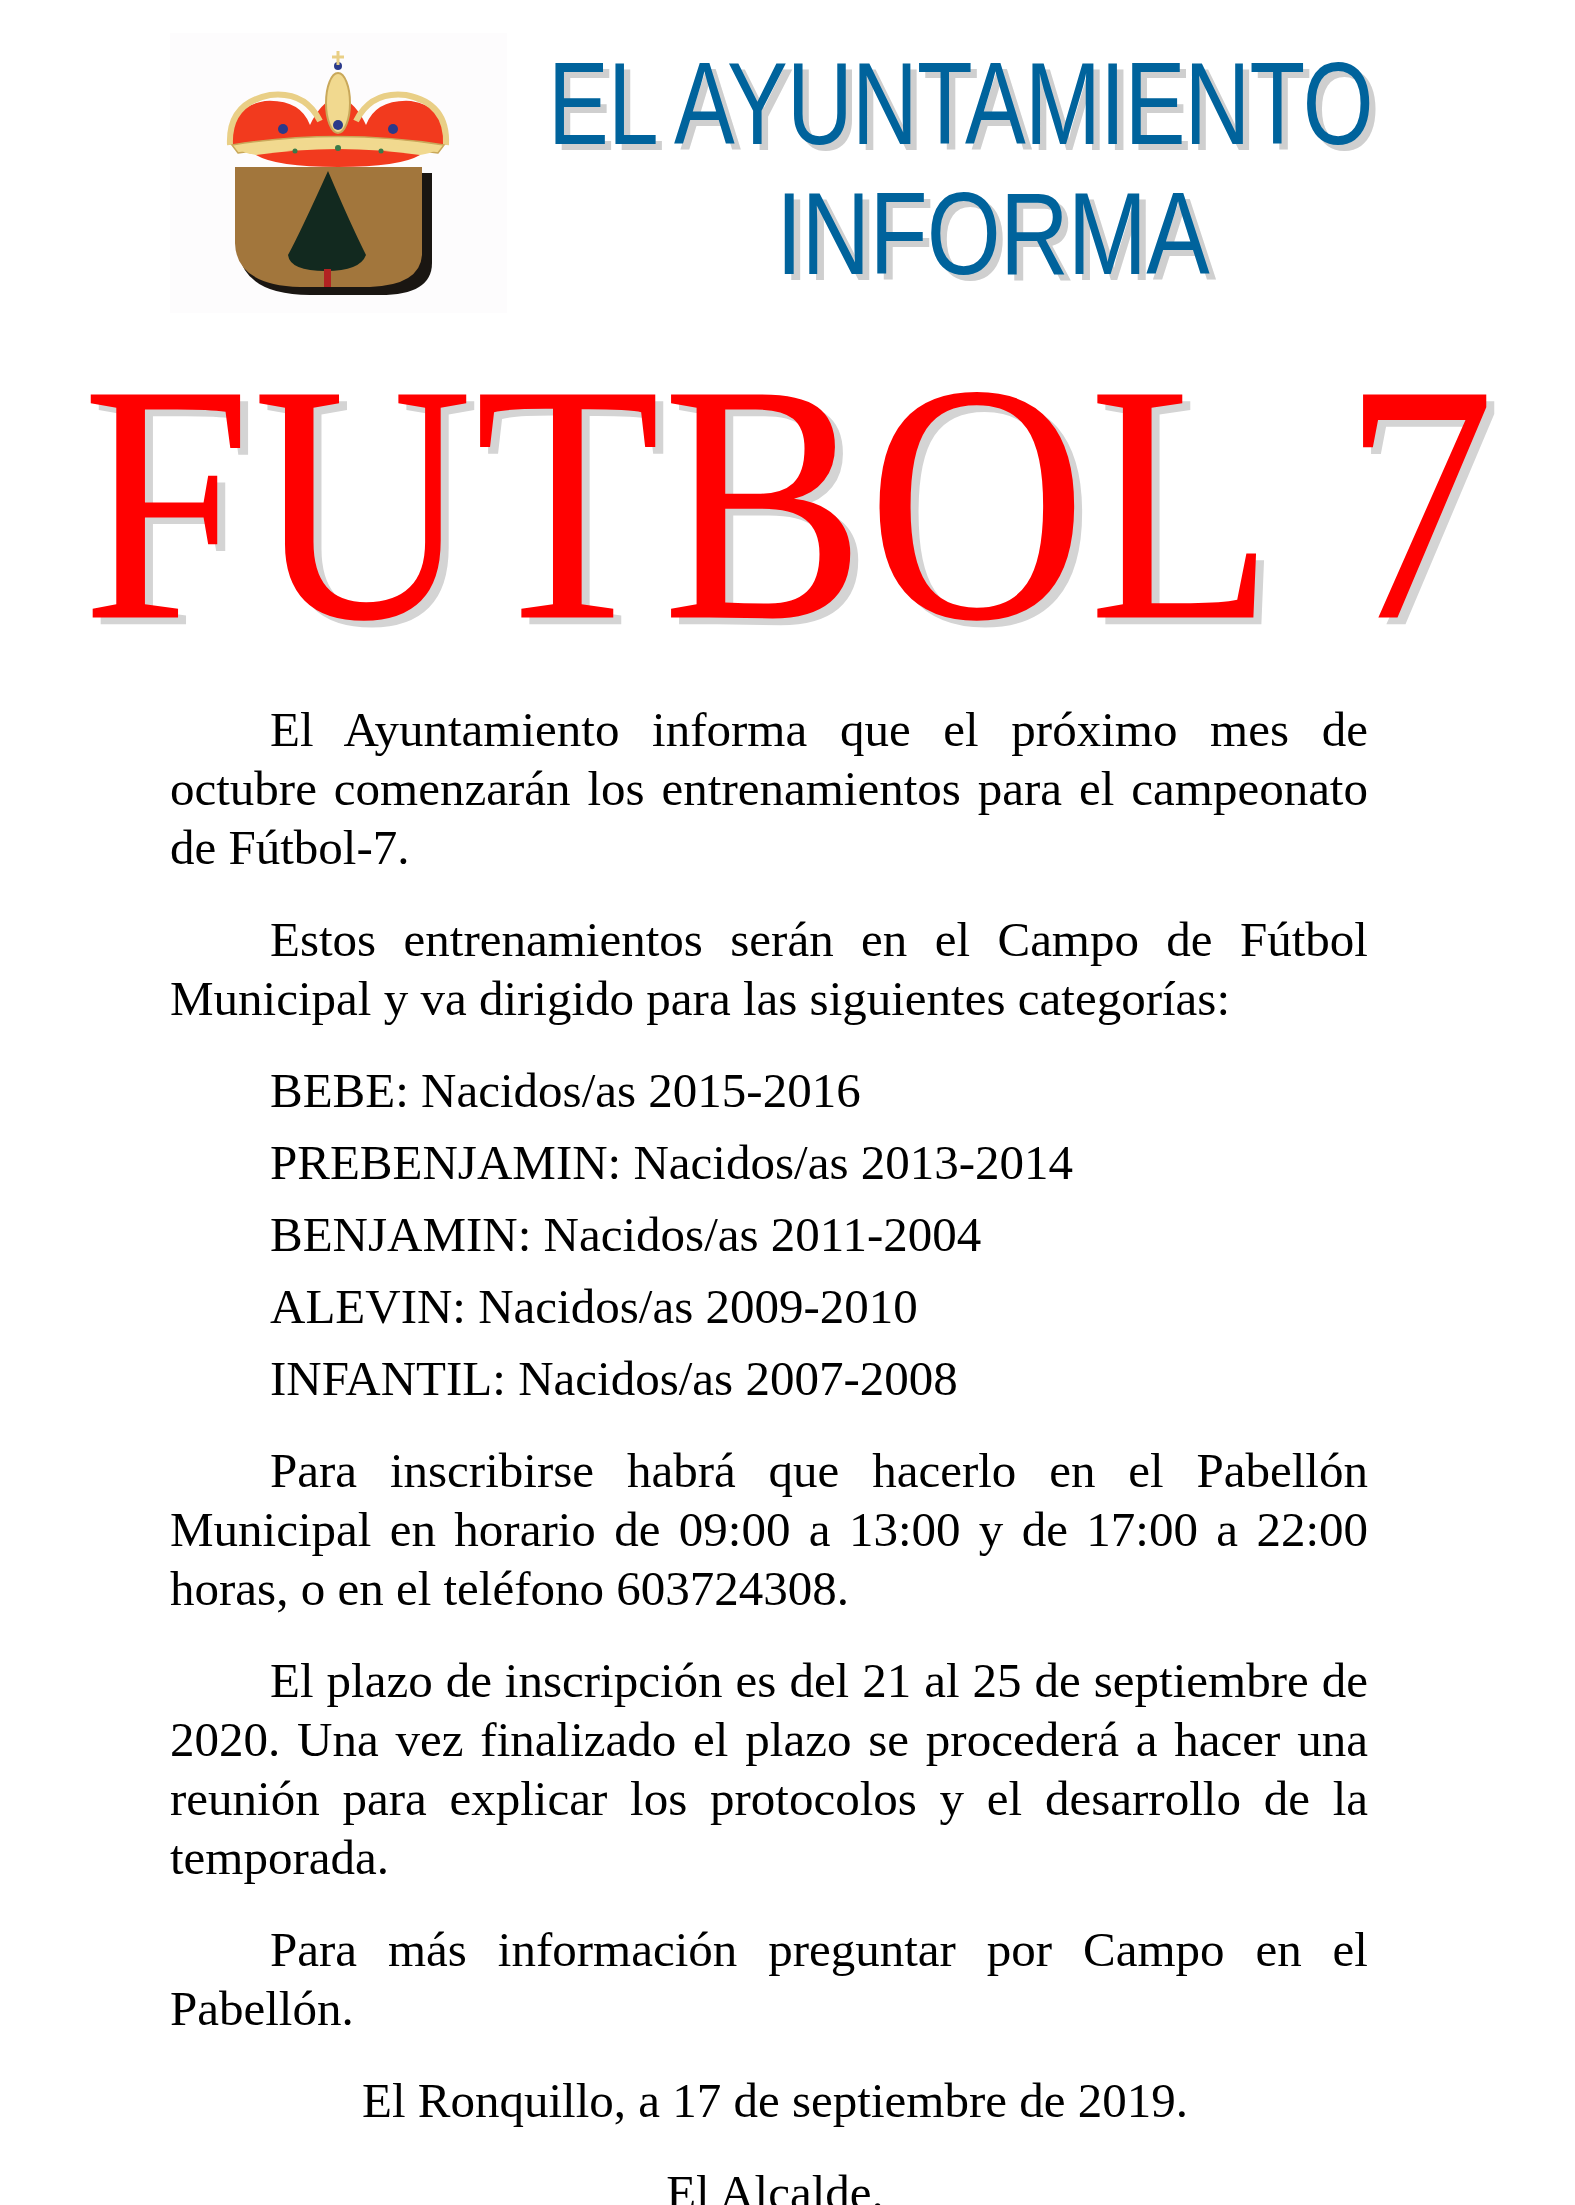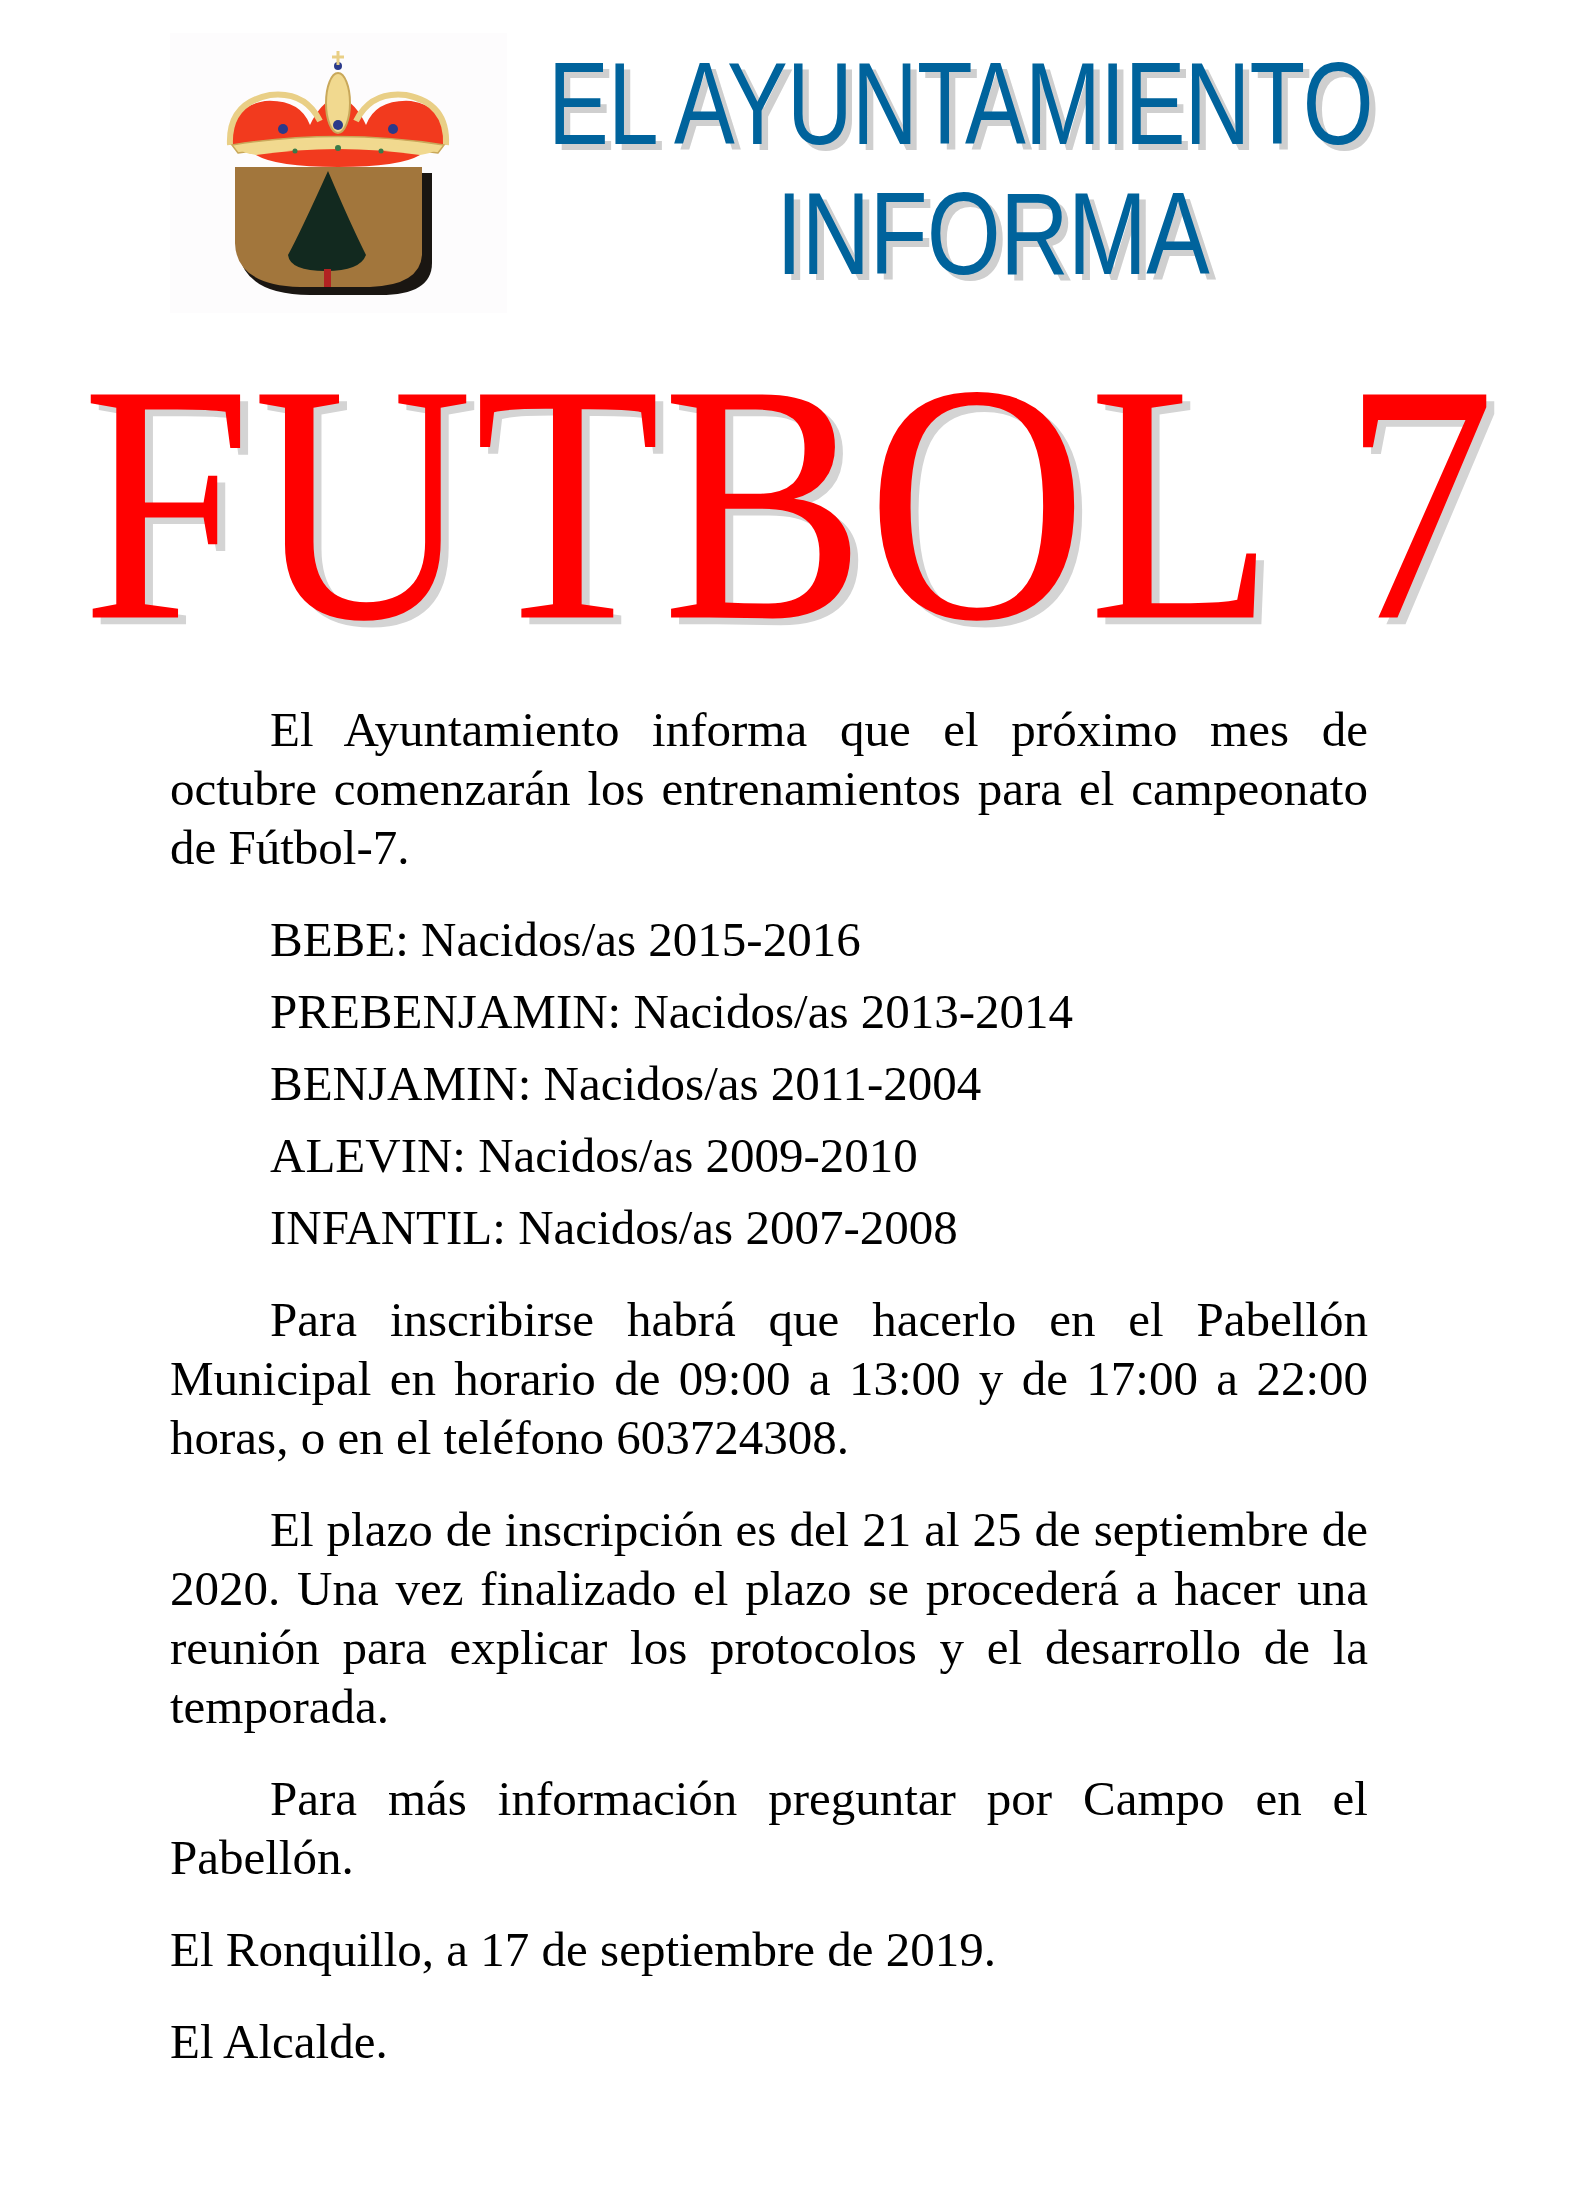--- a/index.html
+++ b/index.html
@@ -22,21 +22,21 @@
            font-size: 304px; line-height: 1; color: #ff0000; white-space: nowrap;
            text-shadow: 8px 6px 0 #d4d4d4; transform-origin: 0 0; transform: scaleY(1.12);
            letter-spacing: 2px; }
 
   
   .body { position: absolute; left: 170px; top: 700px; width: 1210px;
           font-family: "Liberation Serif", serif; font-size: 49px; line-height: 59px; color: #000; }
   .para { text-align: justify; text-indent: 100px; margin: 0 12px 33px 0; }
   .cats { margin: 0 0 33px 100px; }
   .cat { display: block; white-space: nowrap; margin-top: 13px; }
-  .center { margin: 0 0 33px 0; }
+  .center { text-align: center; margin: 0 0 33px 0; }
 </style>
 </head>
 <body>
 
 <div class="page">
 
   <div class="crest">
     <svg width="337" height="280" viewBox="0 0 337 280">
 
       <g>
@@ -66,20 +66,21 @@
     </svg>
   </div>
 
   <div class="hdr-line hdr-1">EL AYUNTAMIENTO</div>
   <div class="hdr-line hdr-2">INFORMA</div>
 
   <div class="title">FUTBOL 7</div>
 
   <div class="body">
     <p class="para">El Ayuntamiento informa que el próximo mes de octubre comenzarán los entrenamientos para el campeonato de Fútbol-7.</p>
+    <p class="para">Estos entrenamientos serán en el Campo de Fútbol Municipal y va dirigido para las siguientes categorías:</p>
     <div class="cats">
       <span class="cat">BEBE: Nacidos/as 2015-2016</span>
       <span class="cat">PREBENJAMIN: Nacidos/as 2013-2014</span>
       <span class="cat">BENJAMIN: Nacidos/as 2011-2004</span>
       <span class="cat">ALEVIN: Nacidos/as 2009-2010</span>
       <span class="cat">INFANTIL: Nacidos/as 2007-2008</span>
     </div>
     <p class="para">Para inscribirse habrá que hacerlo en el Pabellón Municipal en horario de 09:00 a 13:00 y de 17:00 a 22:00 horas, o en el teléfono 603724308.</p>
     <p class="para">El plazo de inscripción es del 21 al 25 de septiembre de 2020. Una vez finalizado el plazo se procederá a hacer una reunión para explicar los protocolos y el desarrollo de la temporada.</p>
     <p class="para">Para más información preguntar por Campo en el Pabellón.</p>

